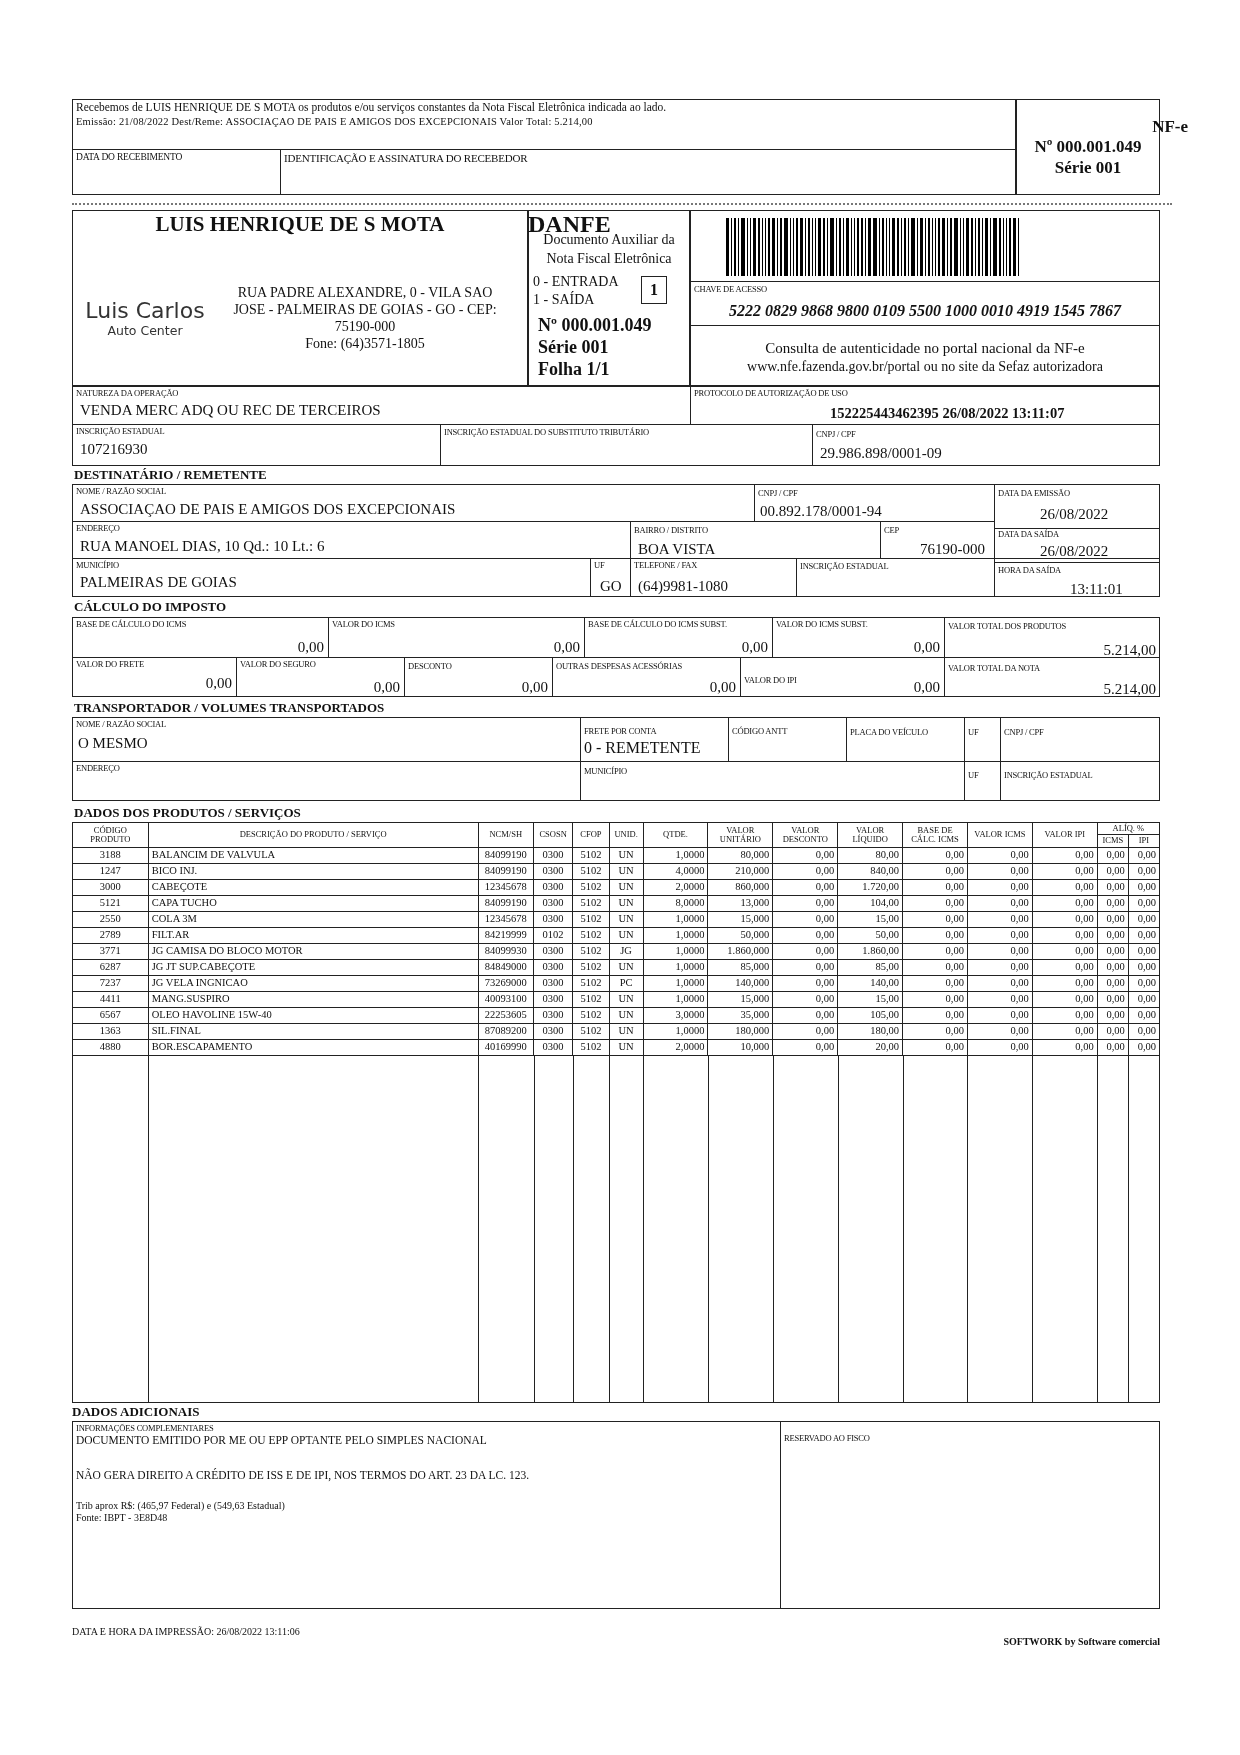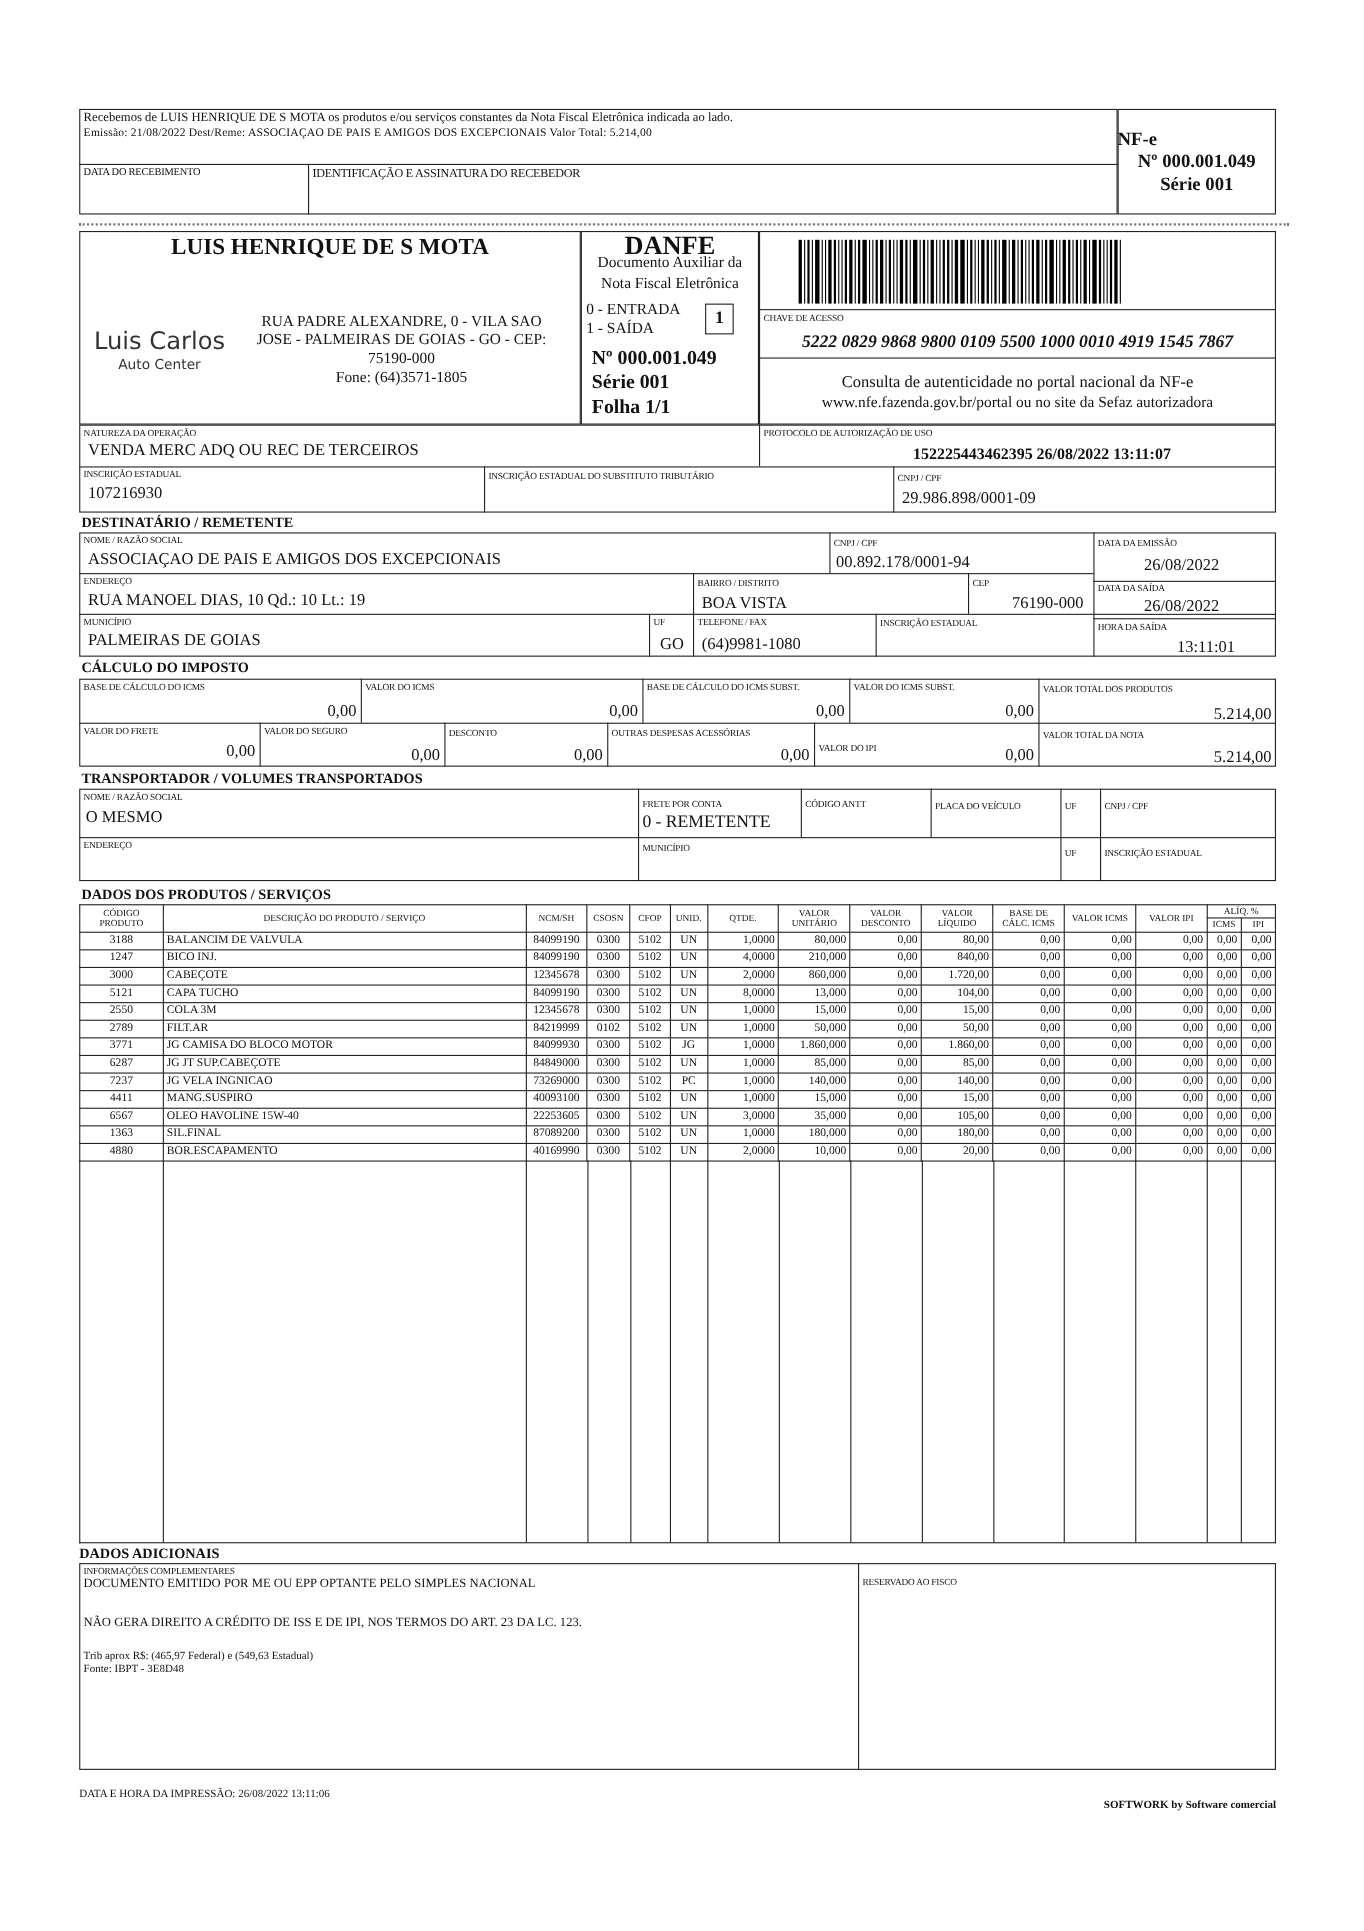--- a/index.html
+++ b/index.html
@@ -29,41 +29,41 @@
 <div class="bx" style="left:72px;top:99px;width:944px;height:96px;"></div>
 <div class="abs" style="left:76px;top:101px;font-size:11.5px;">Recebemos de LUIS HENRIQUE DE S MOTA os produtos e/ou serviços constantes da Nota Fiscal Eletrônica indicada ao lado.</div>
 <div class="abs" style="left:76px;top:116px;font-size:10.5px;letter-spacing:0.2px;">Emissão: 21/08/2022  Dest/Reme: ASSOCIAÇAO DE PAIS E AMIGOS DOS EXCEPCIONAIS  Valor Total: 5.214,00</div>
 <div class="hl" style="left:72px;top:149px;width:944px;"></div>
 <div class="vl" style="left:280px;top:149px;height:46px;"></div>
 <div class="lbl" style="left:76px;top:153px;font-size:9.5px;">DATA DO RECEBIMENTO</div>
 <div class="abs" style="left:74px;top:165px;width:204px;height:28px;"></div>
 <div class="lbl" style="left:284px;top:153px;font-size:11px;">IDENTIFICAÇÃO E ASSINATURA DO RECEBEDOR</div>
 <div class="abs" style="left:282px;top:165px;width:730px;height:28px;"></div>
 <div class="bx" style="left:1016px;top:99px;width:144px;height:96px;"></div>
-<div class="abs b" style="left:1016px;top:117px;width:172px;text-align:left;font-size:17px;">NF-e</div>
+<div class="abs b" style="left:1016px;top:117px;width:172px;text-align:right;font-size:17px;">NF-e</div>
 <div class="abs b" style="left:1016px;top:137px;width:144px;text-align:center;font-size:17px;">Nº 000.001.049</div>
 <div class="abs b" style="left:1016px;top:158px;width:144px;text-align:center;font-size:17px;">Série 001</div>
 
 <div class="dots"></div>
 
 <div class="bx" style="left:72px;top:210px;width:456px;height:176px;"></div>
 <div class="abs b" style="left:72px;top:212px;width:456px;text-align:center;font-size:21px;">LUIS HENRIQUE DE S MOTA</div>
 <div class="abs" style="left:80px;top:298px;width:130px;text-align:center;font-family:'DejaVu Sans',sans-serif;">
   <div style="font-size:22px;color:#333;">Luis Carlos</div>
   <div style="font-size:12.5px;color:#333;">Auto Center</div>
 </div>
 <div class="abs" style="left:215px;top:284px;width:300px;text-align:center;font-size:14px;line-height:17px;">
   <div>RUA  PADRE ALEXANDRE, 0 - VILA SAO</div>
   <div>JOSE - PALMEIRAS DE GOIAS - GO - CEP:</div>
   <div>75190-000</div>
   <div>Fone: (64)3571-1805</div>
 </div>
 
 <div class="bx" style="left:528px;top:210px;width:162px;height:176px;"></div>
-<div class="abs b" style="left:528px;top:211px;width:162px;text-align:center;font-size:24px;">DANFE</div>
+<div class="abs b" style="left:528px;top:211px;width:162px;font-size:24px;">DANFE</div>
 <div class="abs" style="left:528px;top:232px;width:162px;text-align:center;font-size:14px;">Documento Auxiliar da</div>
 <div class="abs" style="left:528px;top:251px;width:162px;text-align:center;font-size:14px;">Nota Fiscal Eletrônica</div>
 <div class="abs" style="left:533px;top:274px;font-size:14px;">0 - ENTRADA</div>
 <div class="abs" style="left:533px;top:292px;font-size:14px;">1 - SAÍDA</div>
 <div class="abs b" style="left:641px;top:276px;width:26px;height:28px;border:1.5px solid #222;text-align:center;font-size:16px;line-height:26px;">1</div>
 <div class="abs b" style="left:538px;top:315px;font-size:18px;">Nº 000.001.049</div>
 <div class="abs b" style="left:538px;top:337px;font-size:18px;">Série 001</div>
 <div class="abs b" style="left:538px;top:359px;font-size:18px;">Folha 1/1</div>
 
 <div class="bx" style="left:690px;top:210px;width:470px;height:176px;"></div>
@@ -180,21 +180,21 @@
 <div class="hl" style="left:994px;top:528px;width:166px;"></div>
 <div class="hl" style="left:994px;top:562px;width:166px;"></div>
 
 <div class="lbl" style="left:76px;top:487px;">NOME / RAZÃO SOCIAL</div>
 <div class="val" style="left:80px;top:502px;">ASSOCIAÇAO DE PAIS E AMIGOS DOS EXCEPCIONAIS</div>
 <div class="lbl" style="left:758px;top:489px;">CNPJ / CPF</div>
 <div class="val" style="left:760px;top:504px;">00.892.178/0001-94</div>
 <div class="lbl" style="left:998px;top:489px;">DATA DA EMISSÃO</div>
 <div class="val" style="left:1040px;top:507px;">26/08/2022</div>
 <div class="lbl" style="left:76px;top:524px;">ENDEREÇO</div>
-<div class="val" style="left:80px;top:539px;">RUA MANOEL DIAS, 10  Qd.: 10 Lt.: 19</div>
+<div class="val" style="left:80px;top:539px;">RUA MANOEL DIAS, 10  Qd.: 10 Lt.: 6</div>
 <div class="lbl" style="left:634px;top:526px;">BAIRRO / DISTRITO</div>
 <div class="val" style="left:638px;top:542px;">BOA VISTA</div>
 <div class="lbl" style="left:884px;top:526px;">CEP</div>
 <div class="val" style="left:920px;top:542px;">76190-000</div>
 <div class="lbl" style="left:998px;top:530px;">DATA DA SAÍDA</div>
 <div class="val" style="left:1040px;top:544px;">26/08/2022</div>
 <div class="lbl" style="left:76px;top:561px;">MUNICÍPIO</div>
 <div class="val" style="left:80px;top:575px;">PALMEIRAS DE GOIAS</div>
 <div class="lbl" style="left:594px;top:561px;">UF</div>
 <div class="val" style="left:600px;top:579px;">GO</div>

